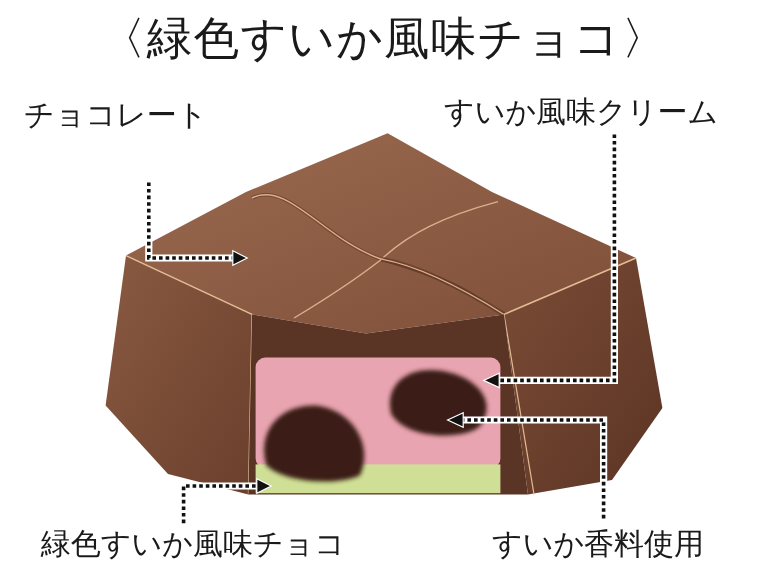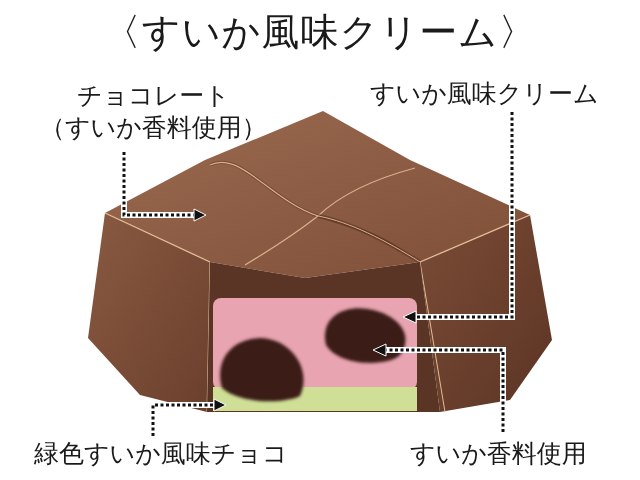--- a/index.html
+++ b/index.html
@@ -1,31 +1,31 @@
 <!DOCTYPE html>
 <html><head>
 <meta charset="utf-8">
 <style>
   html, body { margin: 0; padding: 0; background: #ffffff; }
   body { width: 640px; height: 480px; position: relative; overflow: hidden;
          font-family: "DejaVu Sans", sans-serif; color: #1a1a1a; }
   .title { position: absolute; left: 0; top: 6px; width: 640px; text-align: center;
            font-size: 38px; line-height: 52px; letter-spacing: 1px; font-weight: normal; }
   .label { position: absolute; font-size: 25px; line-height: 32px; white-space: nowrap; }
-  .label-choco { left: 40px; top: 80px; text-align: center; }
+  .label-choco { left: 20px; top: 80px; text-align: center; }
   .label-choco .line { display: block; }
   .label-cream { left: 370px; top: 78px; }
   .label-green { left: 34px; top: 438px; text-align: right; }
   .label-chip { left: 410px; top: 438px; }
   svg.scene { position: absolute; left: 0; top: 0; }
 </style>
 </head>
 <body>
 
-<div class="title">〈すいか風味クリーム〉</div>
+<div class="title">〈緑色すいか風味チョコ〉</div>
 
 <svg class="scene" width="640" height="480" viewBox="0 0 640 480">
   <defs>
     <linearGradient id="topGrad" x1="0" y1="0" x2="1" y2="1">
       <stop offset="0" stop-color="#9a6a50"></stop>
       <stop offset="1" stop-color="#7e4e38"></stop>
     </linearGradient>
     <linearGradient id="leftGrad" x1="0" y1="0" x2="1" y2="1">
       <stop offset="0" stop-color="#8a5a42"></stop>
       <stop offset="1" stop-color="#6a3f2c"></stop>
@@ -96,17 +96,16 @@
     <g>
       <path d="M153,436 L153,405 L215,405" stroke="#ffffff" stroke-width="6"></path>
       <path d="M153,436 L153,405 L215,405" stroke="#111" stroke-width="3" stroke-dasharray="3,2.5"></path>
       <polygon points="214,399 226,405 214,411" fill="#111" stroke="#fff" stroke-width="1"></polygon>
     </g>
   </g>
 </svg>
 
 <div class="label label-choco">
   <span class="line">チョコレート</span>
-  <span class="line">（すいか香料使用）</span>
 </div>
 <div class="label label-cream">すいか風味クリーム</div>
 <div class="label label-green">緑色すいか風味チョコ</div>
 <div class="label label-chip">すいか香料使用</div>
 
 </body></html>

